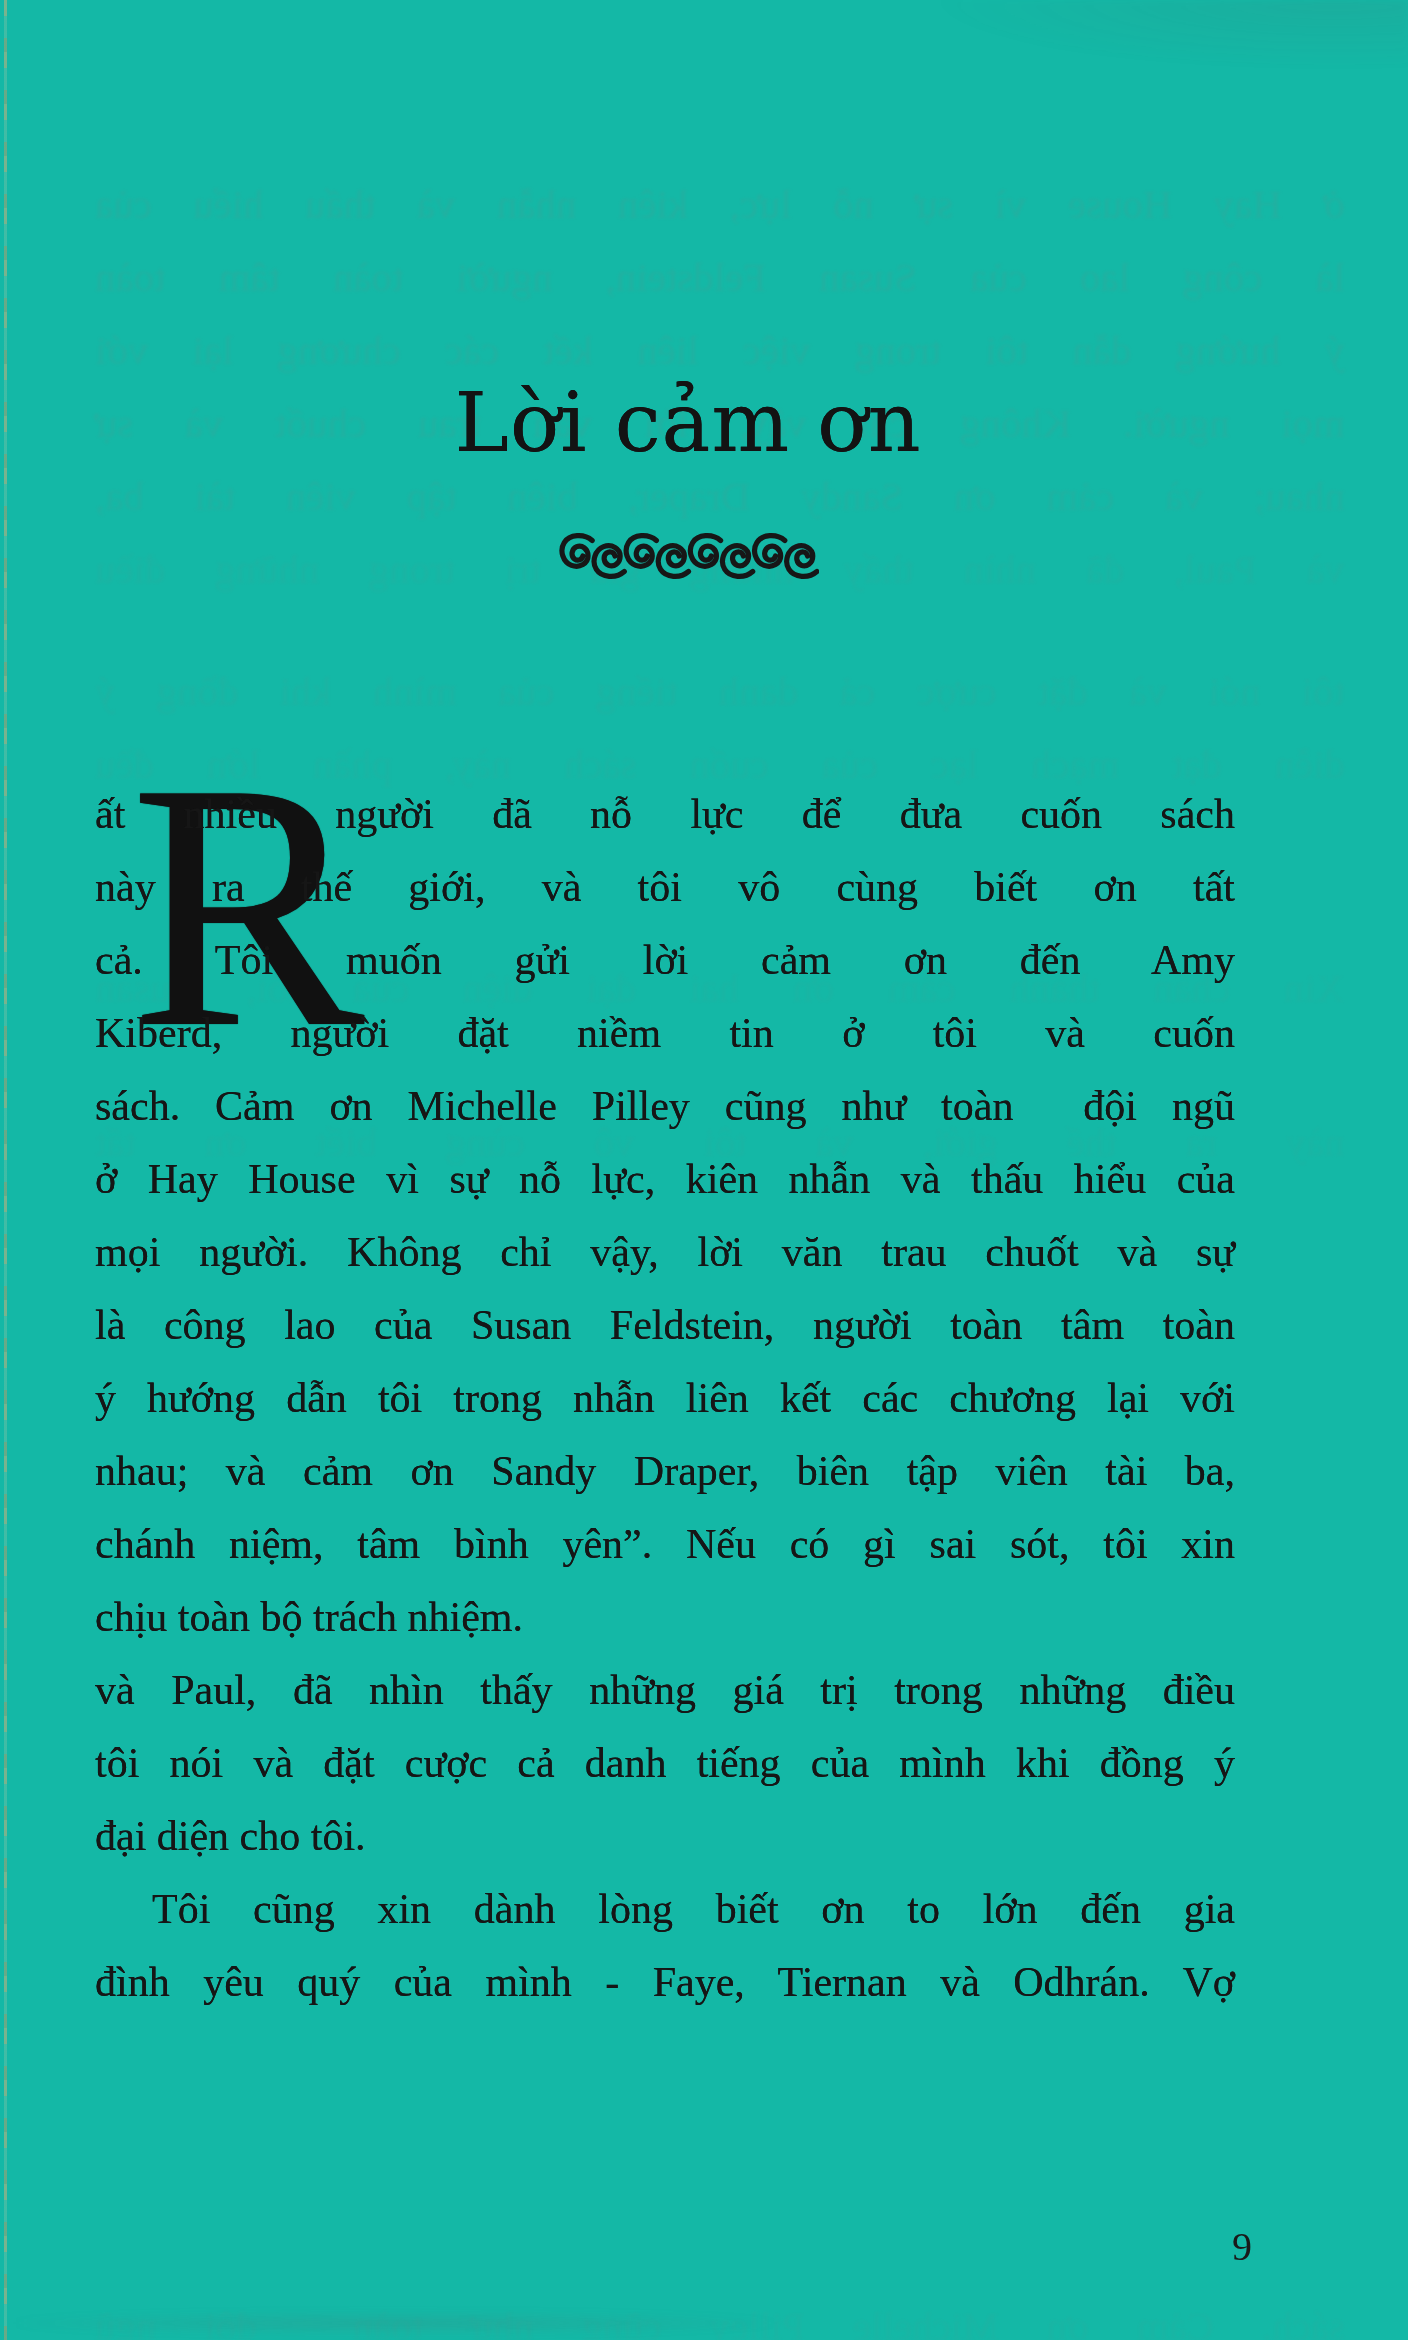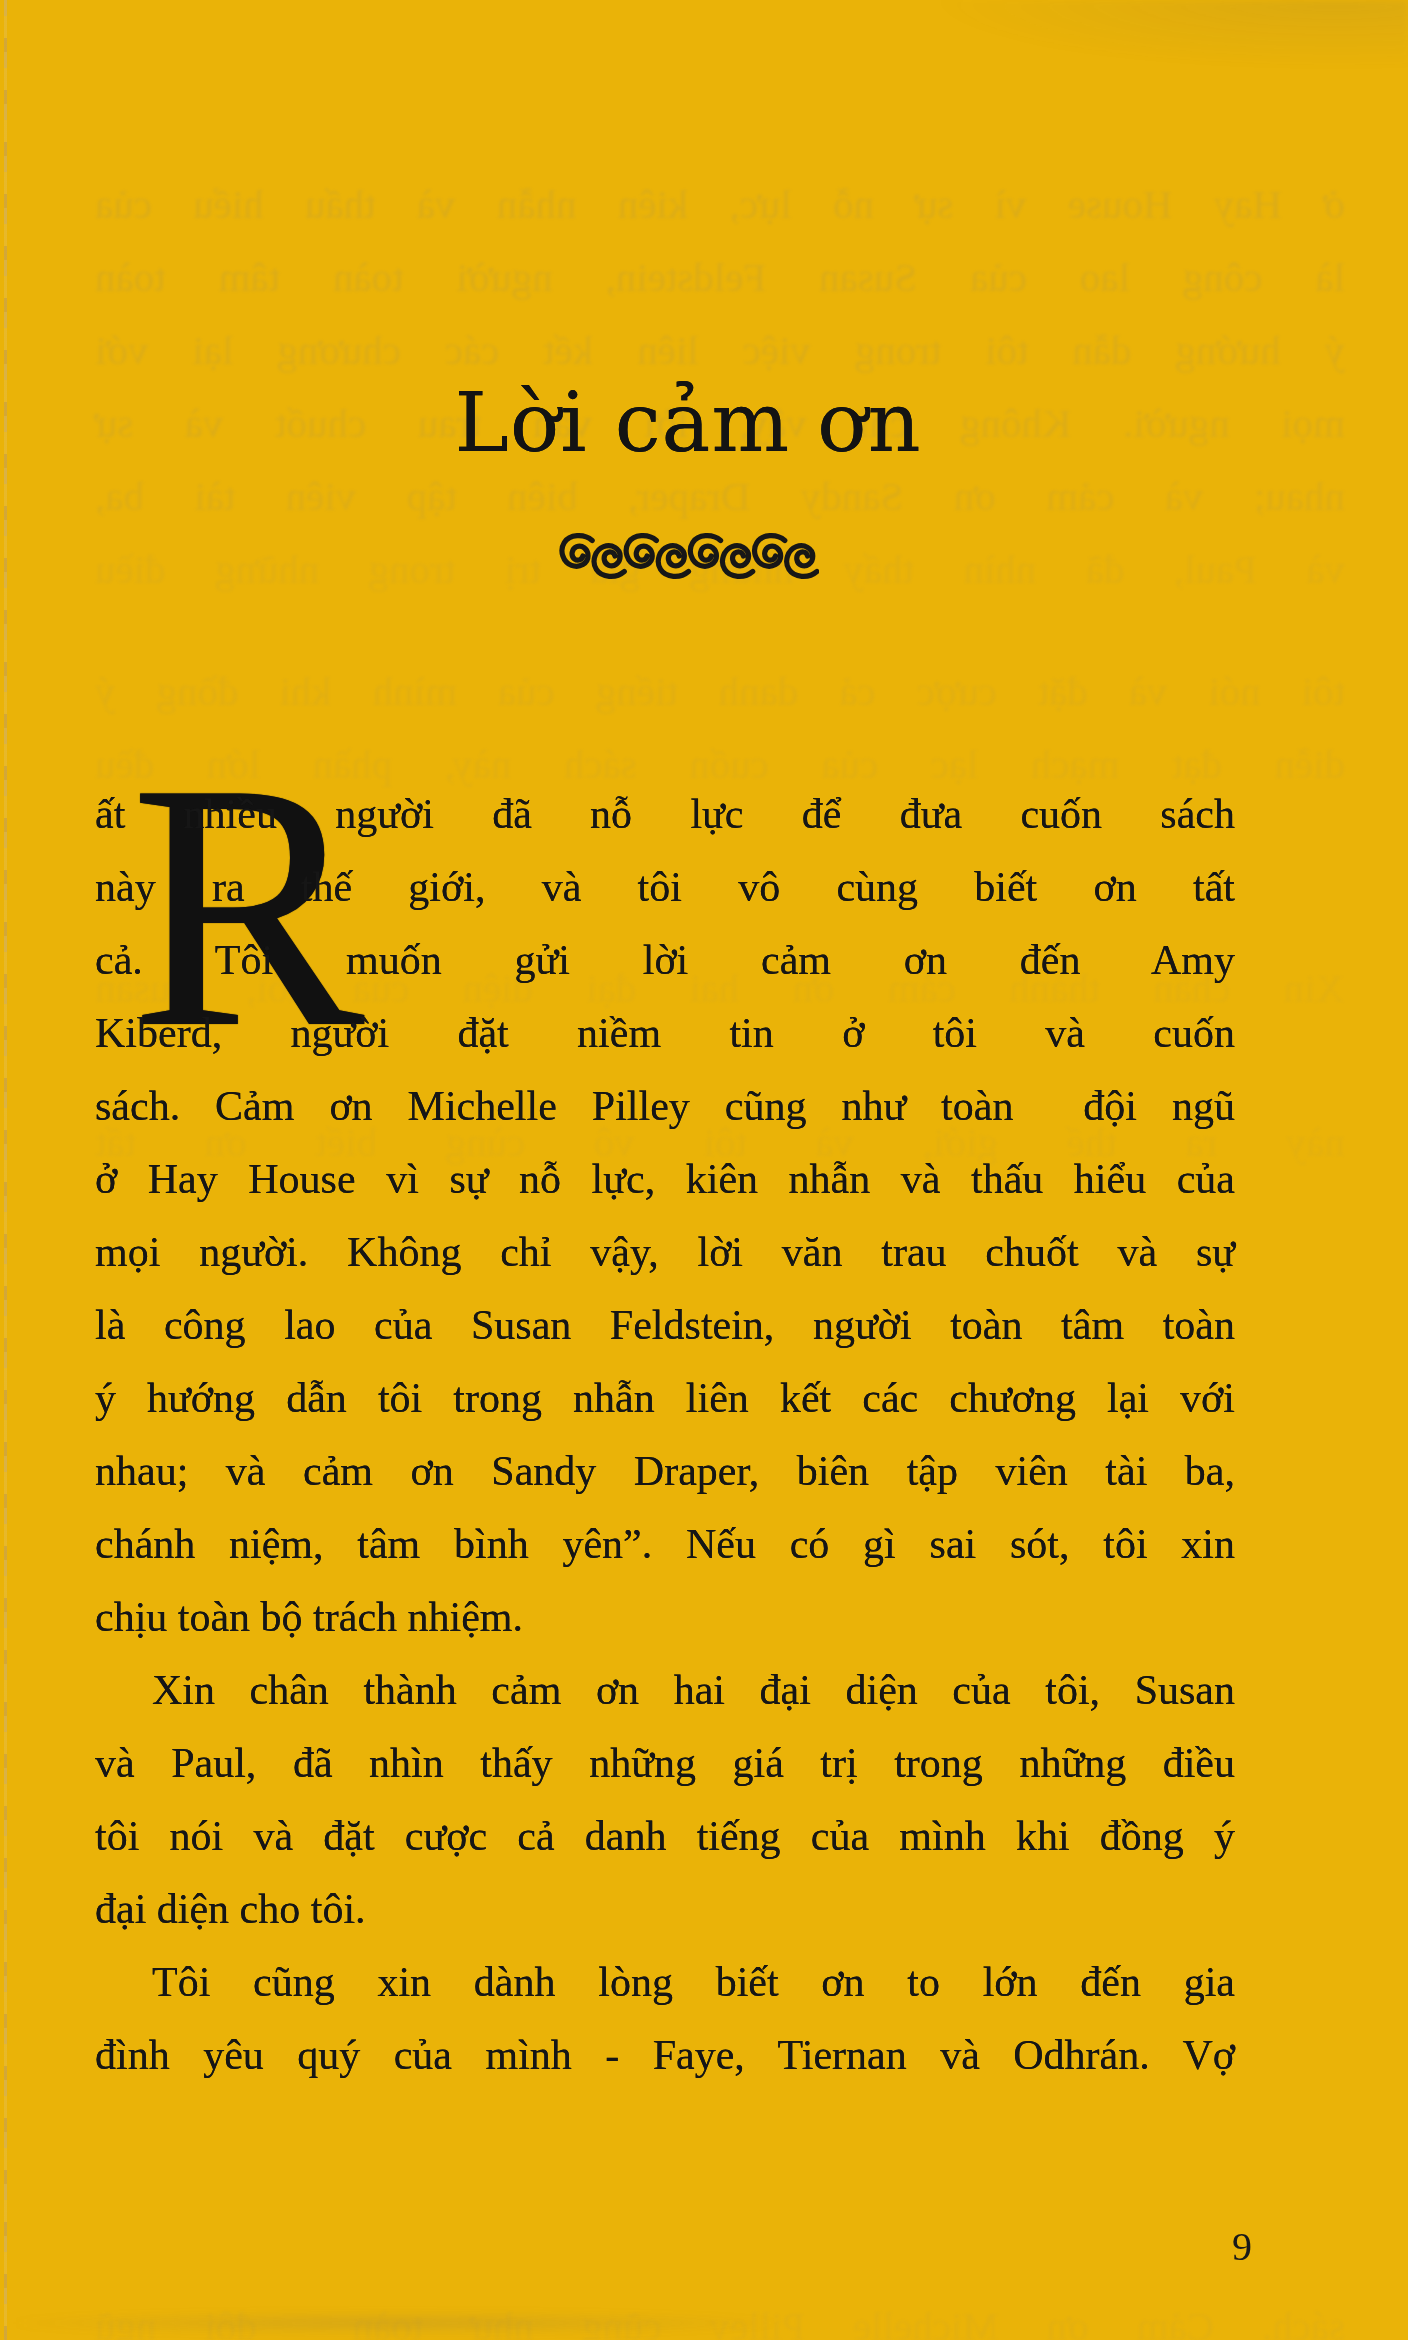--- a/index.html
+++ b/index.html
@@ -1,21 +1,21 @@
 <!DOCTYPE html>
 <html><head>
 <meta charset="utf-8">
 <style>
   html, body { margin: 0; padding: 0; background: #e9e9e9; }
   .page {
     position: relative;
     width: 1408px;
     height: 2340px;
     margin: 0 auto;
-    background: #eab308;
+    background: #14b8a6;
     overflow: hidden;
     font-family: "Liberation Serif", "DejaVu Serif", serif;
     color: #161616;
   }
 
   
   .edge-line {
     position: absolute; left: 4px; top: 0; bottom: 0; width: 3px;
     background: repeating-linear-gradient(180deg,
       rgba(203,176,122,.55) 0 16px,
@@ -140,21 +140,20 @@
       <div class="line dc">Kiberd, người đặt niềm tin ở tôi và cuốn</div>
       <div class="line">sách. Cảm ơn Michelle Pilley cũng như toàn&nbsp; đội ngũ</div>
       <div class="line">ở Hay House vì sự nỗ lực, kiên nhẫn và thấu hiểu của</div>
       <div class="line">mọi người. Không chỉ vậy, lời văn trau chuốt và sự</div>
       <div class="line">là công lao của Susan Feldstein, người toàn tâm toàn</div>
       <div class="line">ý hướng dẫn tôi trong nhẫn liên kết các chương lại với</div>
       <div class="line">nhau; và cảm ơn Sandy Draper, biên tập viên tài ba,</div>
       <div class="line">chánh niệm, tâm bình yên”. Nếu có gì sai sót, tôi xin</div>
       <div class="line flush">chịu toàn bộ trách nhiệm.</div>
 
-      <div class="line ind">Xin chân thành cảm ơn hai đại diện của tôi, Susan</div>
       <div class="line">và Paul, đã nhìn thấy những giá trị trong những điều</div>
       <div class="line">tôi nói và đặt cược cả danh tiếng của mình khi đồng ý</div>
       <div class="line flush">đại diện cho tôi.</div>
 
       <div class="line ind">Tôi cũng xin dành lòng biết ơn to lớn đến gia</div>
       <div class="line">đình yêu quý của mình - Faye, Tiernan và Odhrán. Vợ</div>
     </div>
   </div>
 
   <div class="pagenum">9</div>

